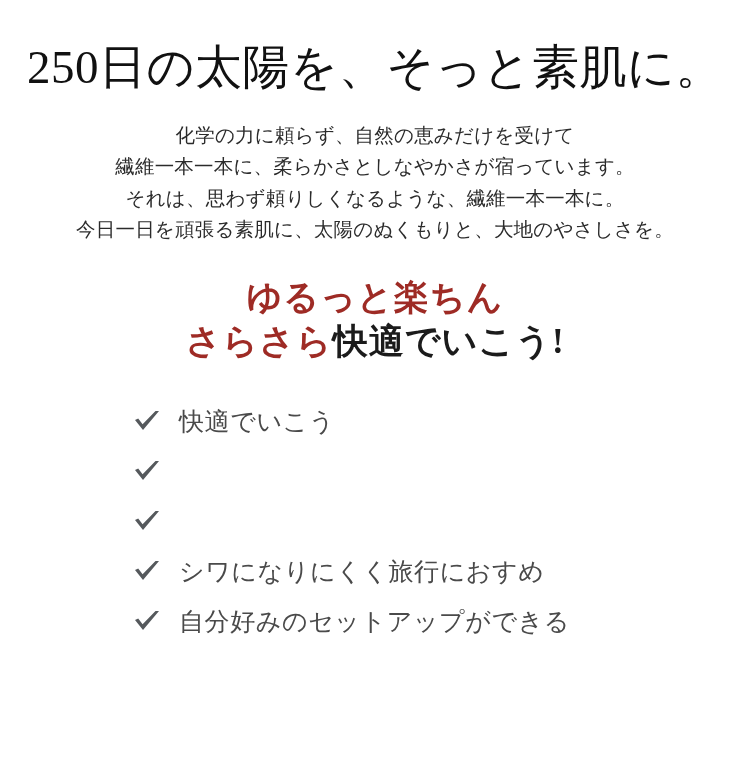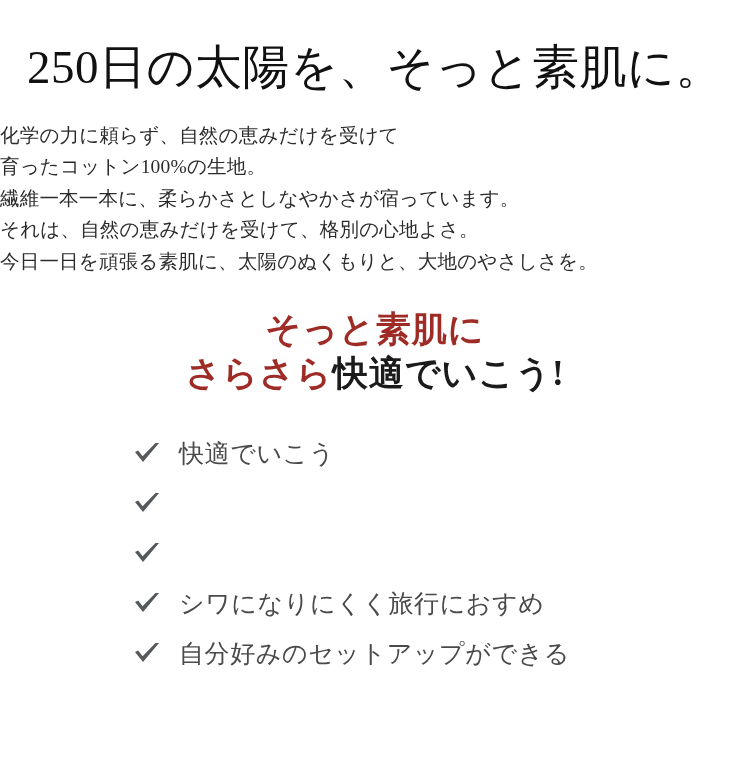--- a/index.html
+++ b/index.html
@@ -32,21 +32,21 @@
     color: #111111;
     margin: 0;
     padding-top: 42px;
     white-space: nowrap;
     font-weight: 400;
   }
 
   
   .lead {
     margin: 26px 0 0 0;
-    text-align: left;
+    text-align: center;
   }
   .lead-line {
     font-family: "Liberation Serif", serif;
     font-size: 19.5px;
     line-height: 1.62;
     color: #2b2b2b;
     white-space: nowrap;
     letter-spacing: 0.2px;
   }
 
@@ -101,29 +101,28 @@
 </style>
 </head>
 <body>
 
 <div class="page">
 
   <h1 class="headline">250日の太陽を、そっと素肌に。</h1>
 
   <div class="lead">
     <div class="lead-line">化学の力に頼らず、自然の恵みだけを受けて</div>
-    <div class="lead-line">育ったコットン100%の生地。</div>
     <div class="lead-line">繊維一本一本に、柔らかさとしなやかさが宿っています。</div>
-    <div class="lead-line">それは、自然の恵みだけを受けて、格別の心地よさ。</div>
+    <div class="lead-line">それは、思わず頼りしくなるような、繊維一本一本に。</div>
     <div class="lead-line">今日一日を頑張る素肌に、太陽のぬくもりと、大地のやさしさを。</div>
   </div>
 
   <div class="catch">
     <div class="catch-line catch-line-1">
-      <span class="accent" style="color: rgb(158, 43, 37);">そっと素肌に</span>
+      <span class="accent" style="color: rgb(158, 43, 37);">ゆるっと楽ちん</span>
     </div>
     <div class="catch-line catch-line-2">
       <span class="accent" style="color: rgb(158, 43, 37);">さらさら</span><span class="dark" style="color: rgb(27, 27, 27);">快適でいこう!</span>
     </div>
   </div>
 
   <ul class="features">
     <li class="feature">
       <span class="check">
         <svg width="28" height="28" viewBox="0 0 28 28" aria-hidden="true">

